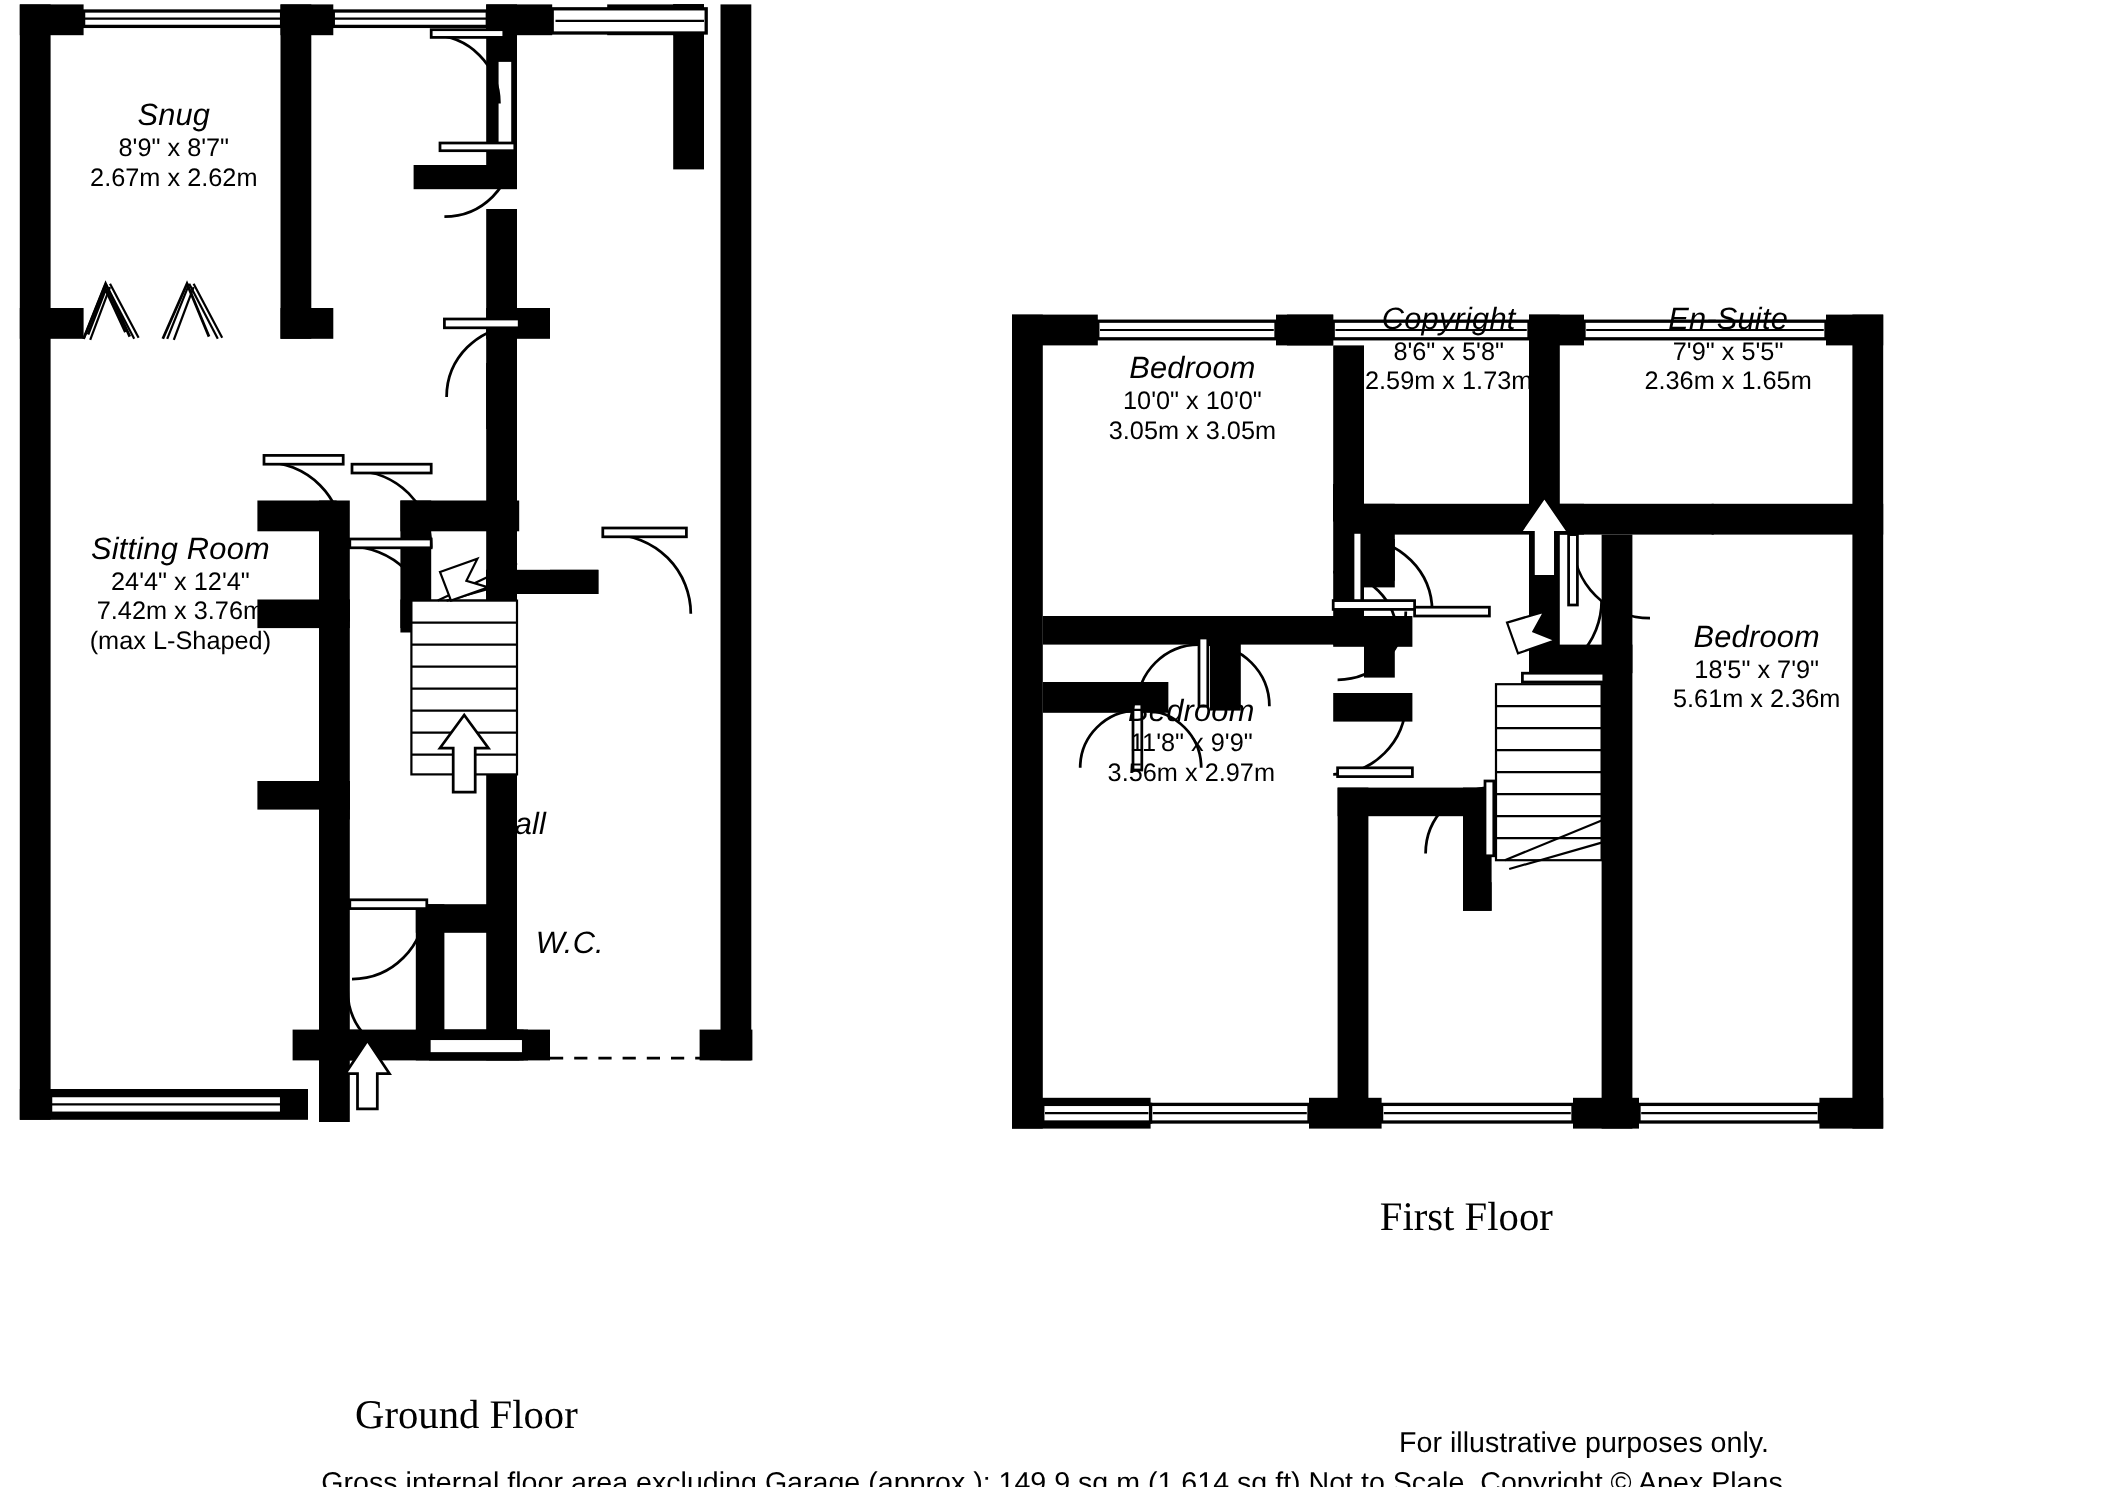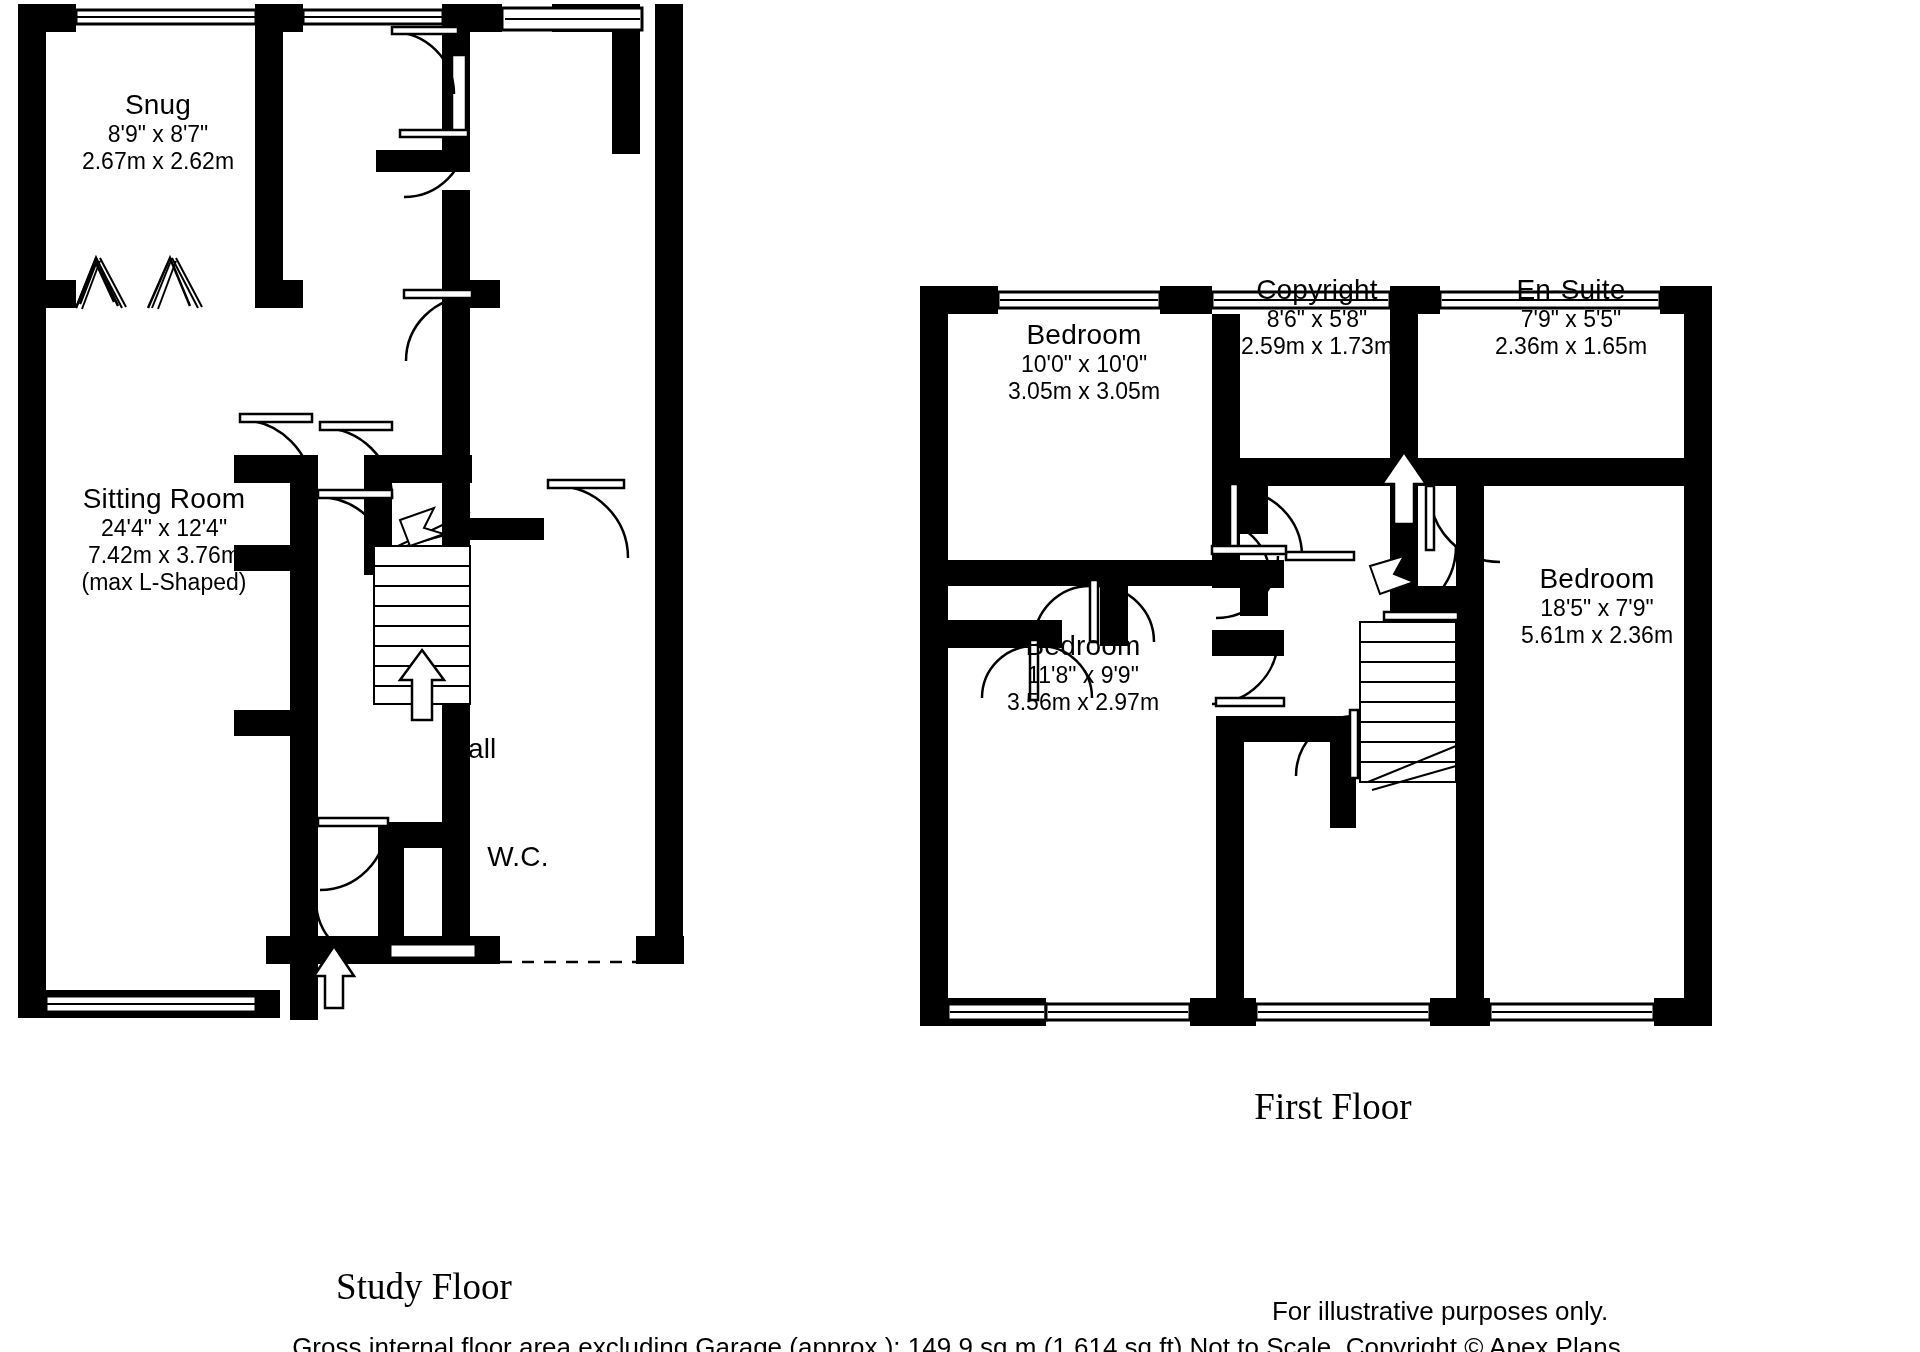--- a/index.html
+++ b/index.html
@@ -30,20 +30,21 @@
   .lbl {
     position: absolute;
     text-align: center;
     line-height: 1.18;
     white-space: nowrap;
     transform: translateX(-50%);
   }
   .lbl .nm {
     font-size: 28px;
     letter-spacing: .2px;
+    font-style: italic;
   }
   .lbl .dim {
     font-size: 23px;
   }
   .floor-title {
     position: absolute;
     font-family: "Liberation Serif", serif;
     font-size: 37px;
     white-space: nowrap;
     transform: translateX(-50%);
@@ -380,19 +381,19 @@
     <div class="dim">5.61m x 2.36m</div>
   </div>
 
   <div class="lbl" style="left:1083px; top:629px;">
     <div class="nm">Bedroom</div>
     <div class="dim">11'8" x 9'9"</div>
     <div class="dim">3.56m x 2.97m</div>
   </div>
 
 
-  <div class="floor-title" style="left:424px; top:1265px;">Study Floor</div>
+  <div class="floor-title" style="left:424px; top:1265px;">Ground Floor</div>
   <div class="floor-title" style="left:1333px; top:1085px;">First Floor</div>
 
   <div class="footer-line f1">For illustrative purposes only.</div>
   <div class="footer-line f2">Gross internal floor area excluding Garage (approx.): 149.9 sq m (1,614 sq ft) Not to Scale. Copyright © Apex Plans.</div>
 
 </div>
 
 </body></html>

